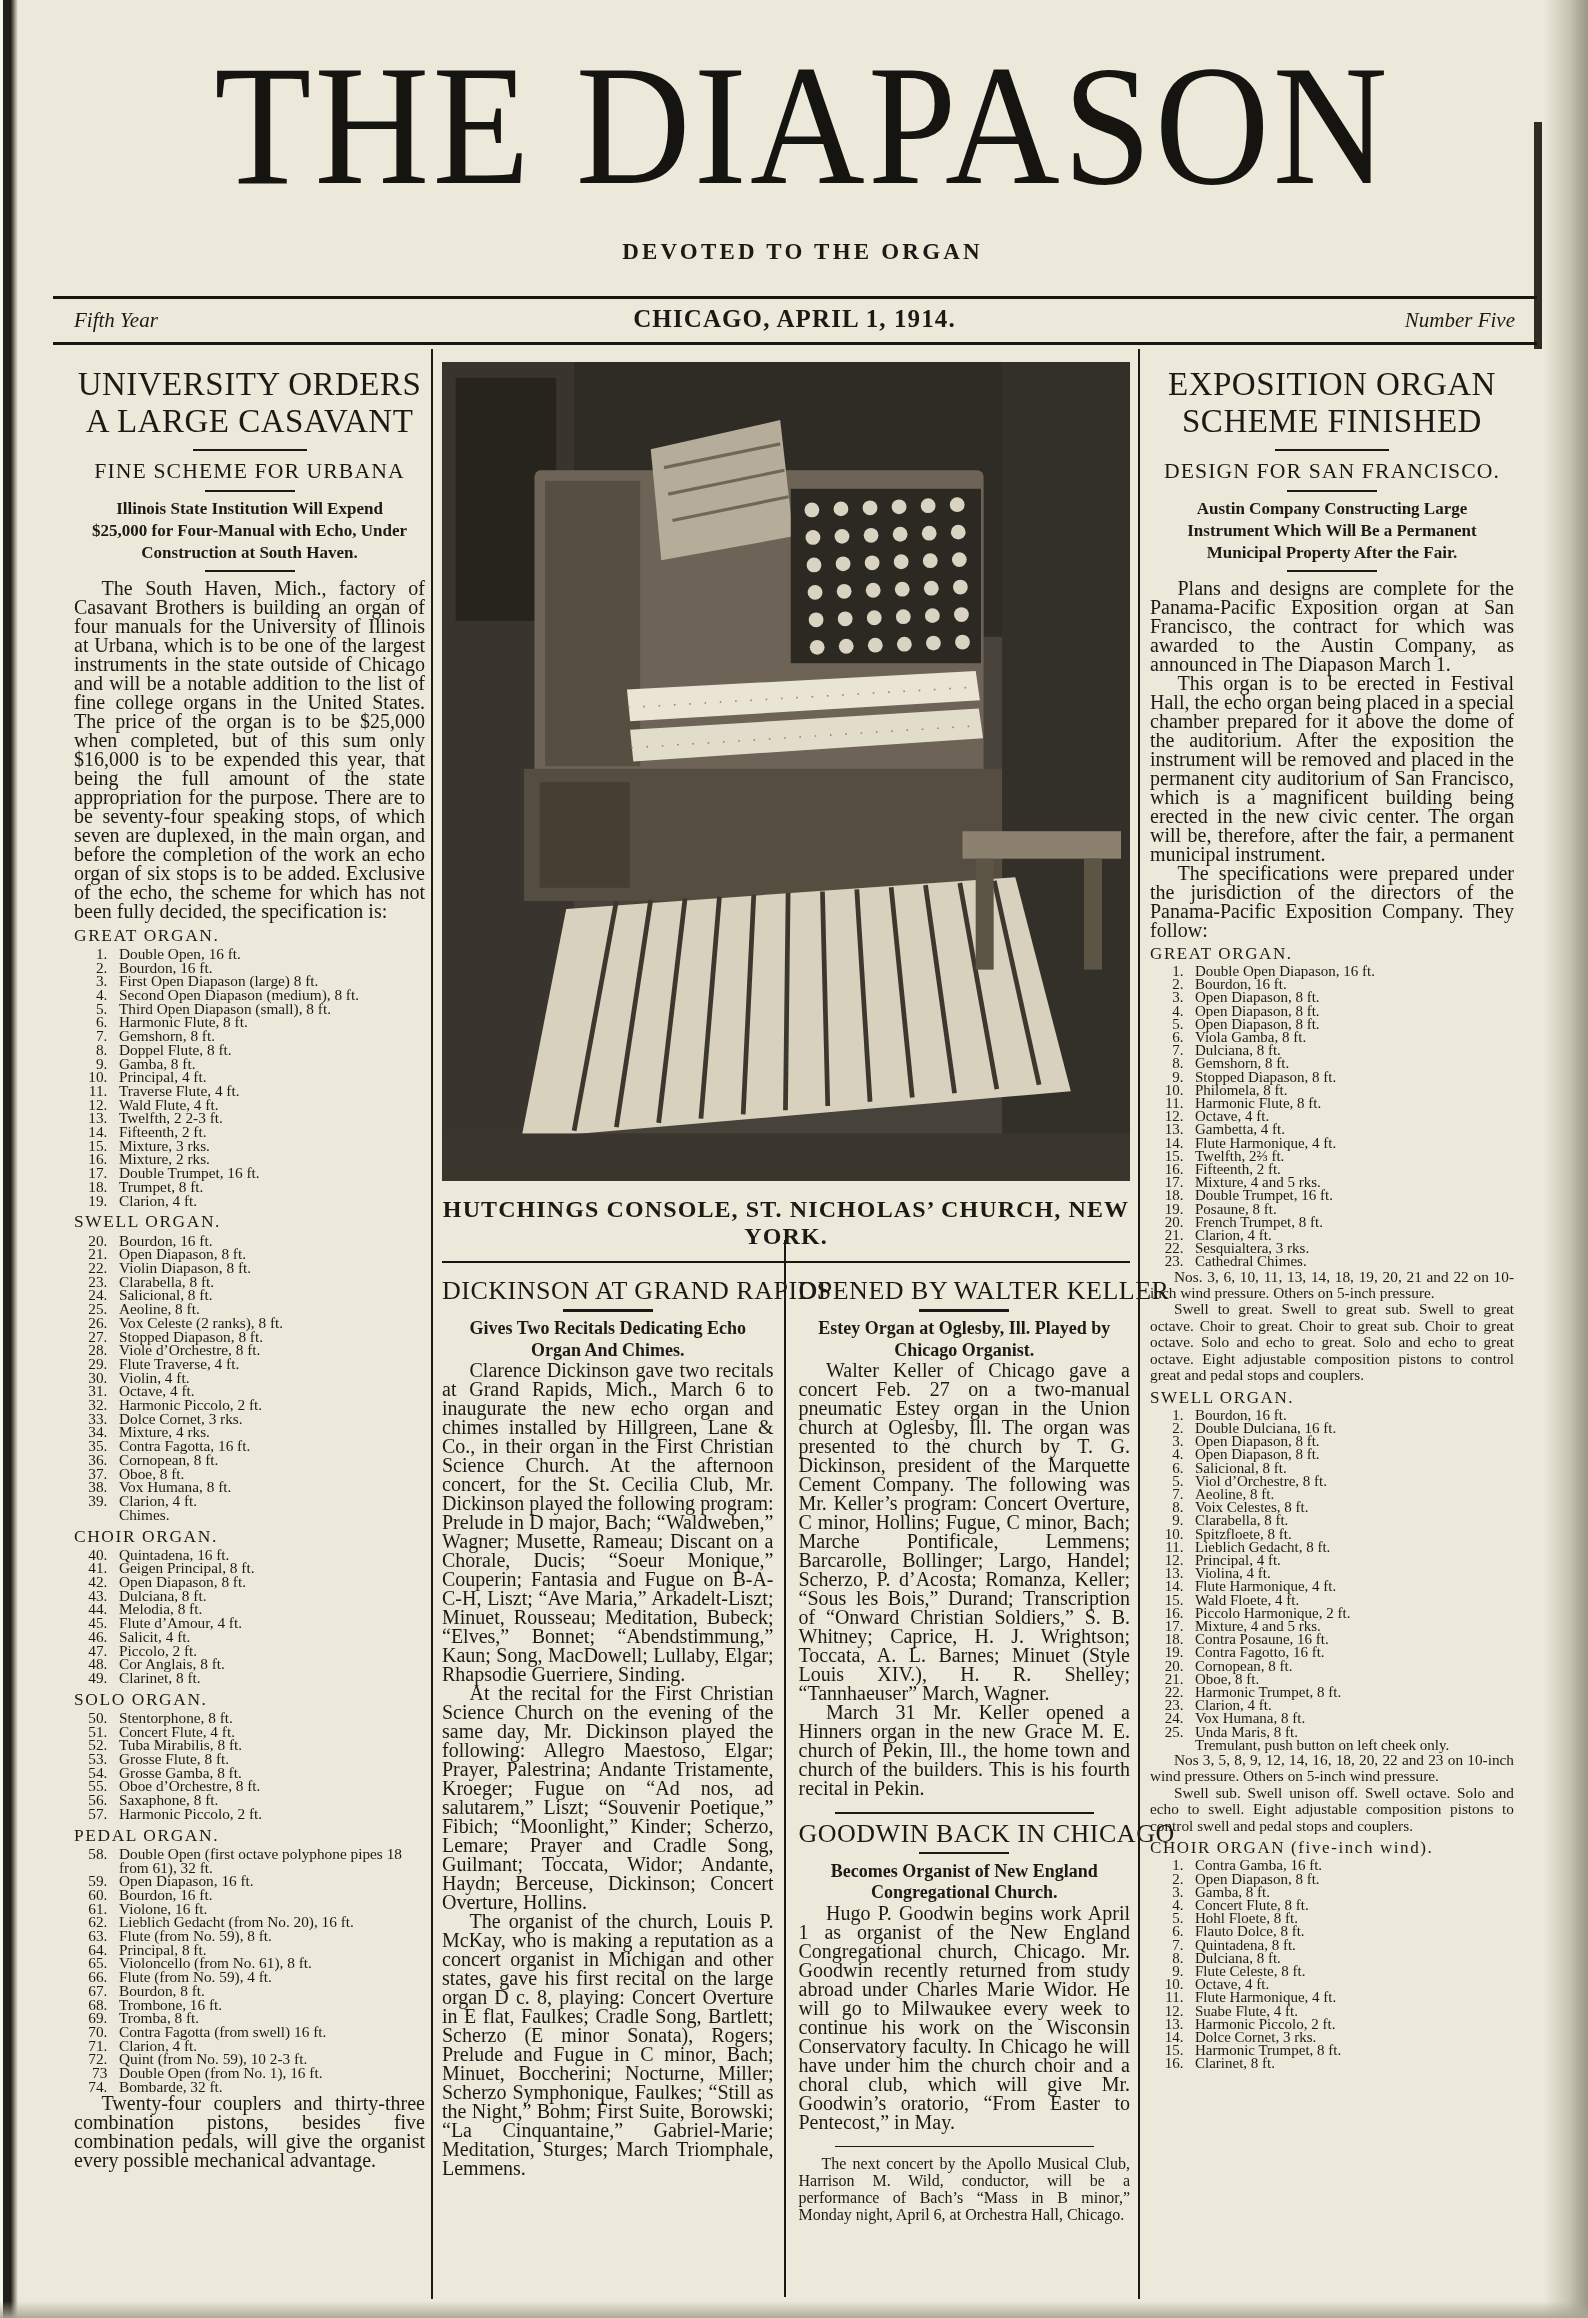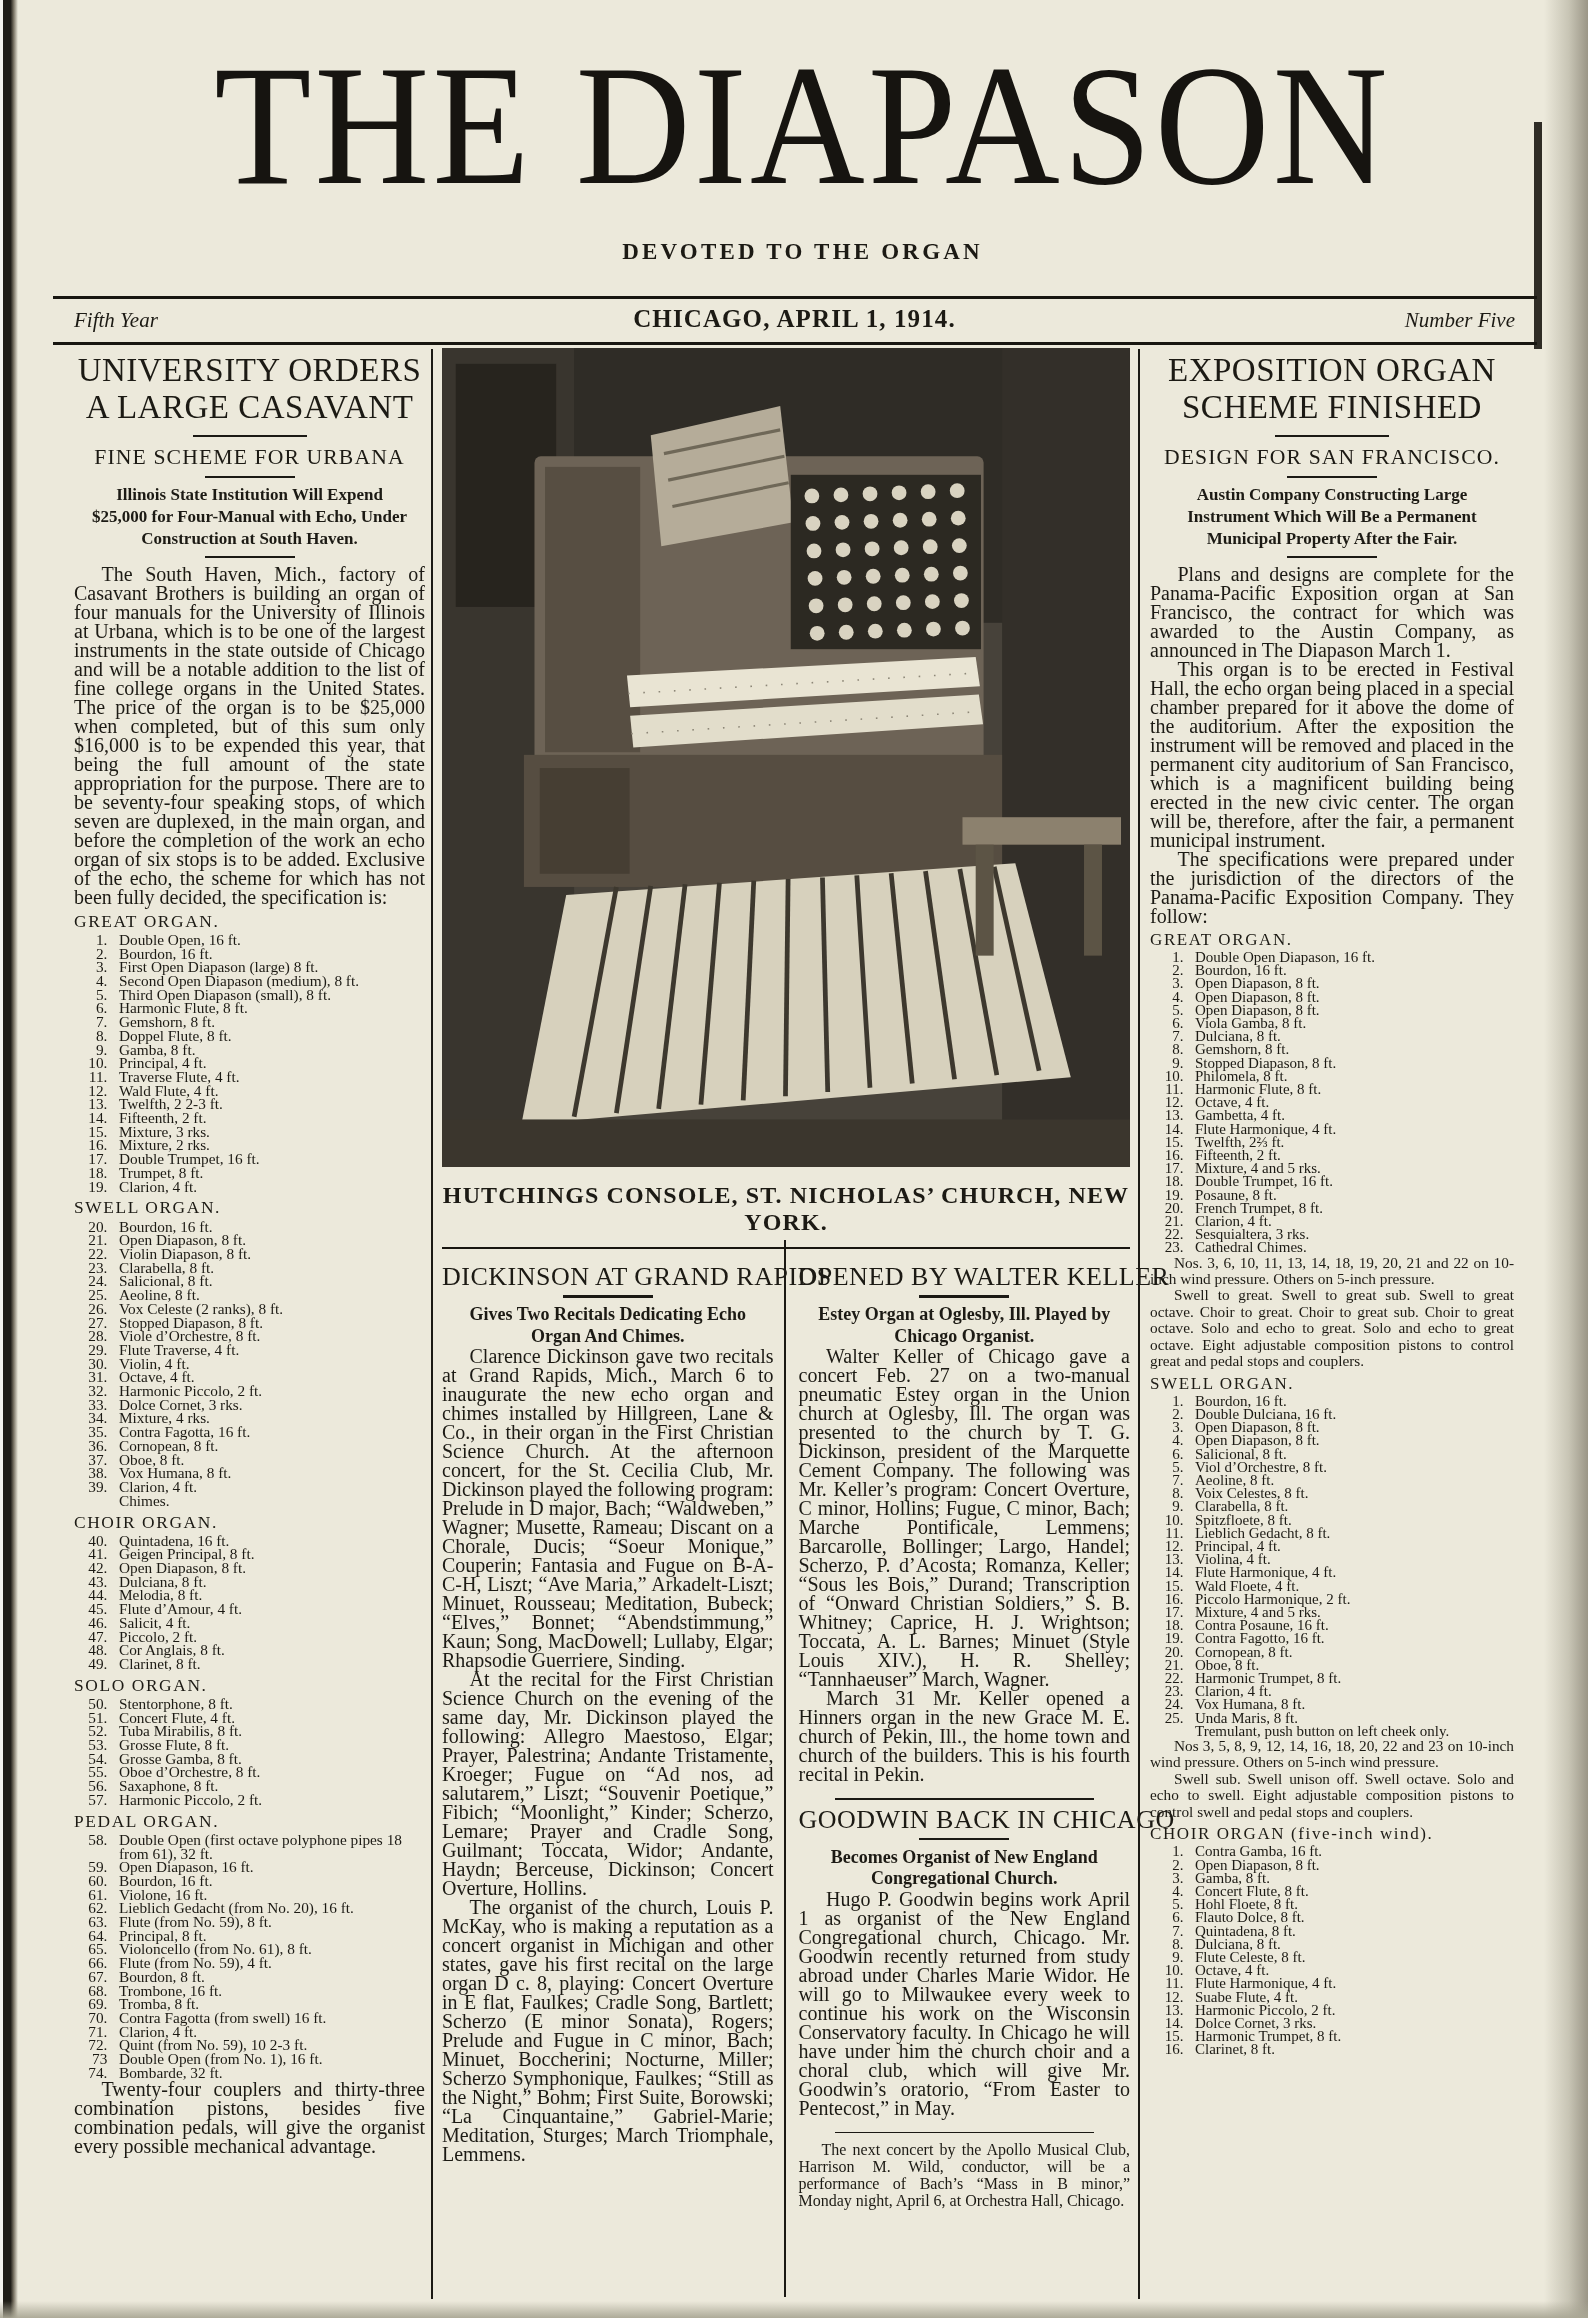--- a/index.html
+++ b/index.html
@@ -33,21 +33,21 @@
   .dateline .ed,.dateline .num{font-style:italic;font-size:21px;flex:0 0 174px;}
   .dateline .num{text-align:right;}
   .dateline .date{flex:1;text-align:center;font-size:25px;letter-spacing:1.1px;font-weight:bold;}
 
   
   .vrule{position:absolute;width:1.6px;background:#1b1914;}
   .v1{left:431px;top:349px;height:1950px;}
   .v2{left:1138px;top:349px;height:1950px;}
   .vmid{left:784px;top:1240px;height:1057px;}
 
-  .col{position:absolute;top:348px;}
+  .col{position:absolute;top:362px;}
   .col-left{left:74px;width:351px;}
   .col-mid{left:442px;width:688px;}
   .col-right{left:1150px;width:364px;}
 
   .headline{font-size:33px;line-height:37px;text-align:center;font-weight:normal;
     letter-spacing:0.5px;margin:4.2px 0 0;}
   .subhead{font-size:21.7px;line-height:24px;text-align:center;letter-spacing:1.1px;margin:0;font-weight:normal;}
   .deck{font-size:17px;line-height:22px;text-align:center;font-weight:bold;margin:0 16px;}
   .divider{width:114px;height:2.1px;background:#1b1914;margin:8.5px auto;}
   .divider.small{width:90px;margin:6.3px auto;}

